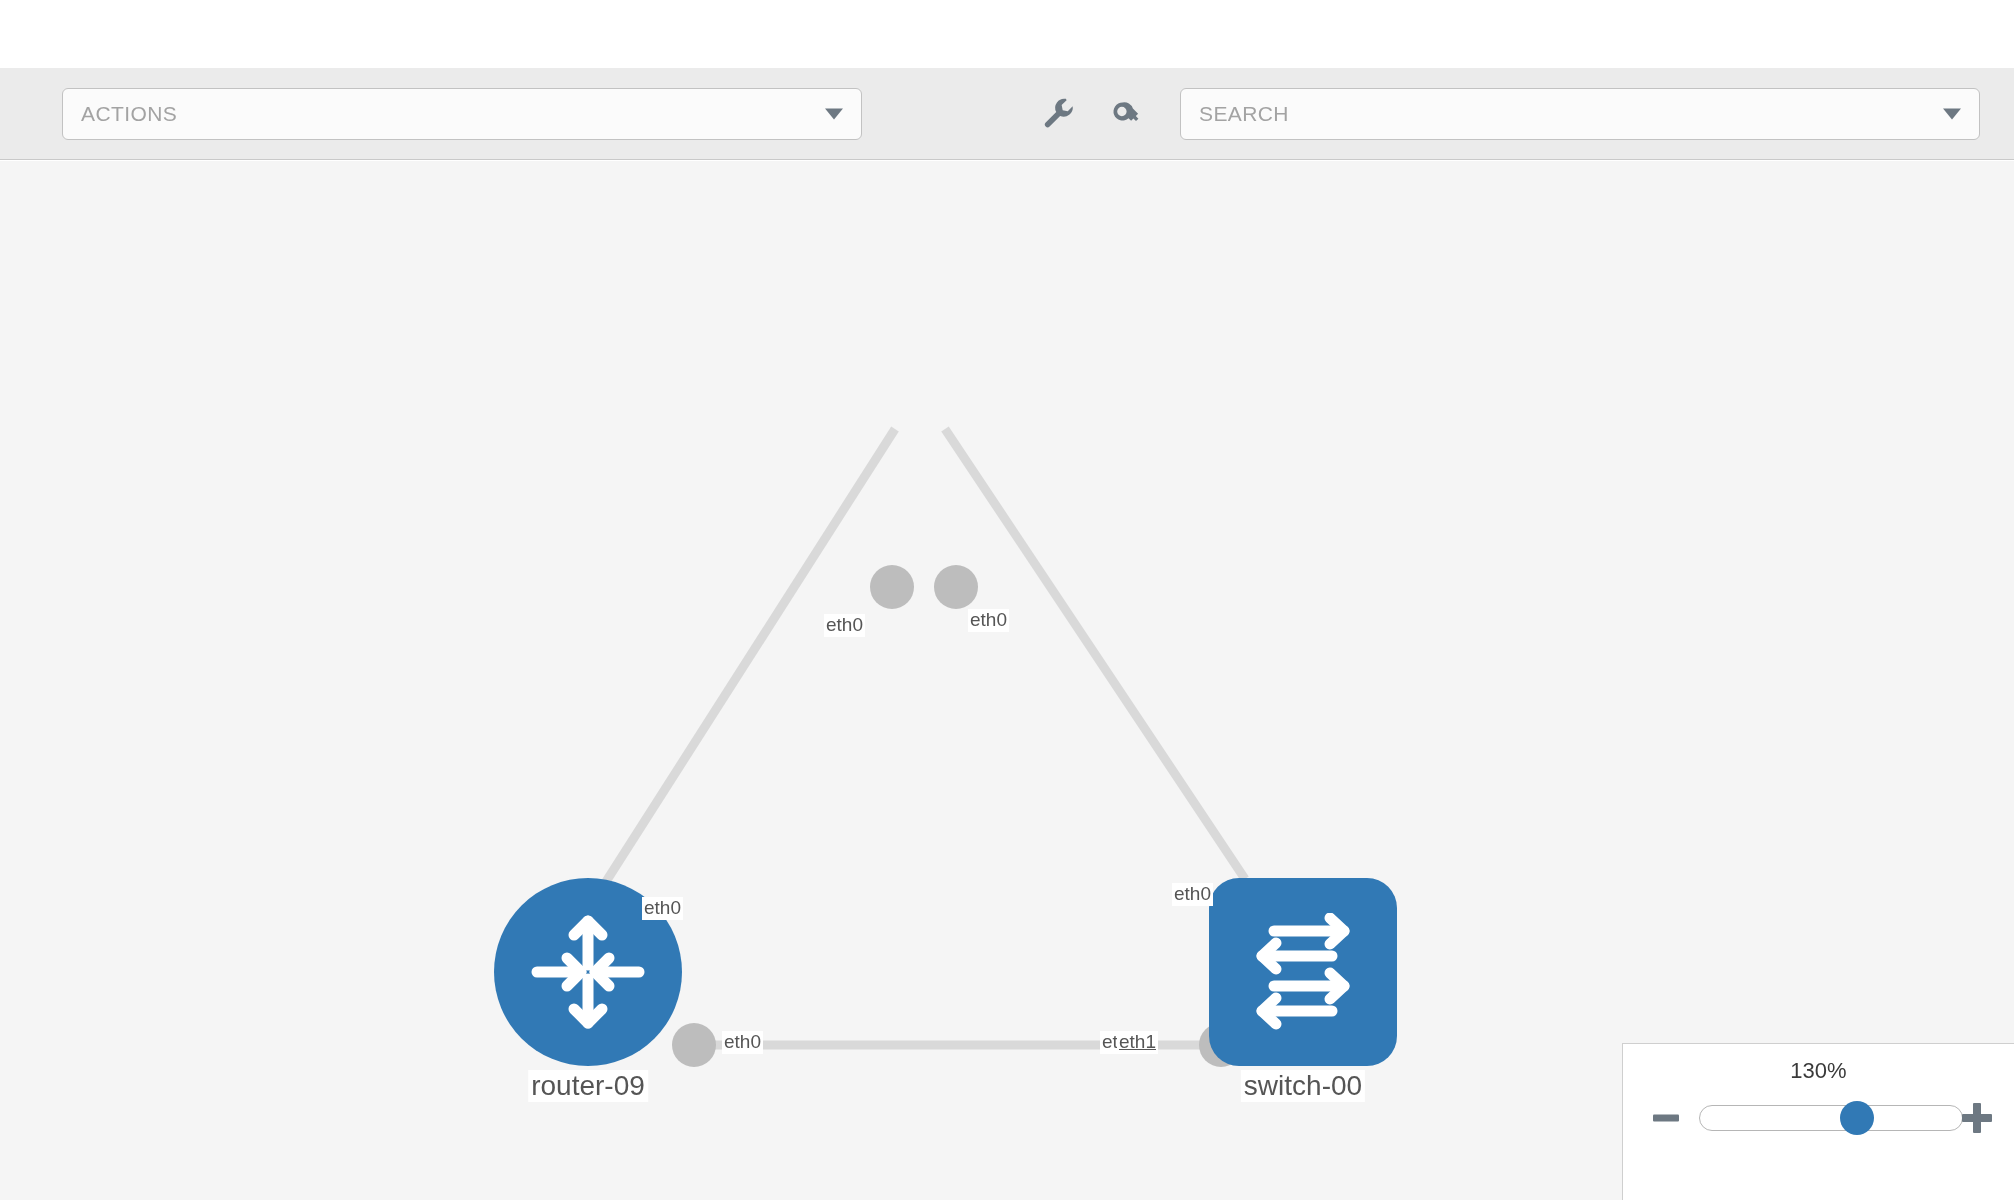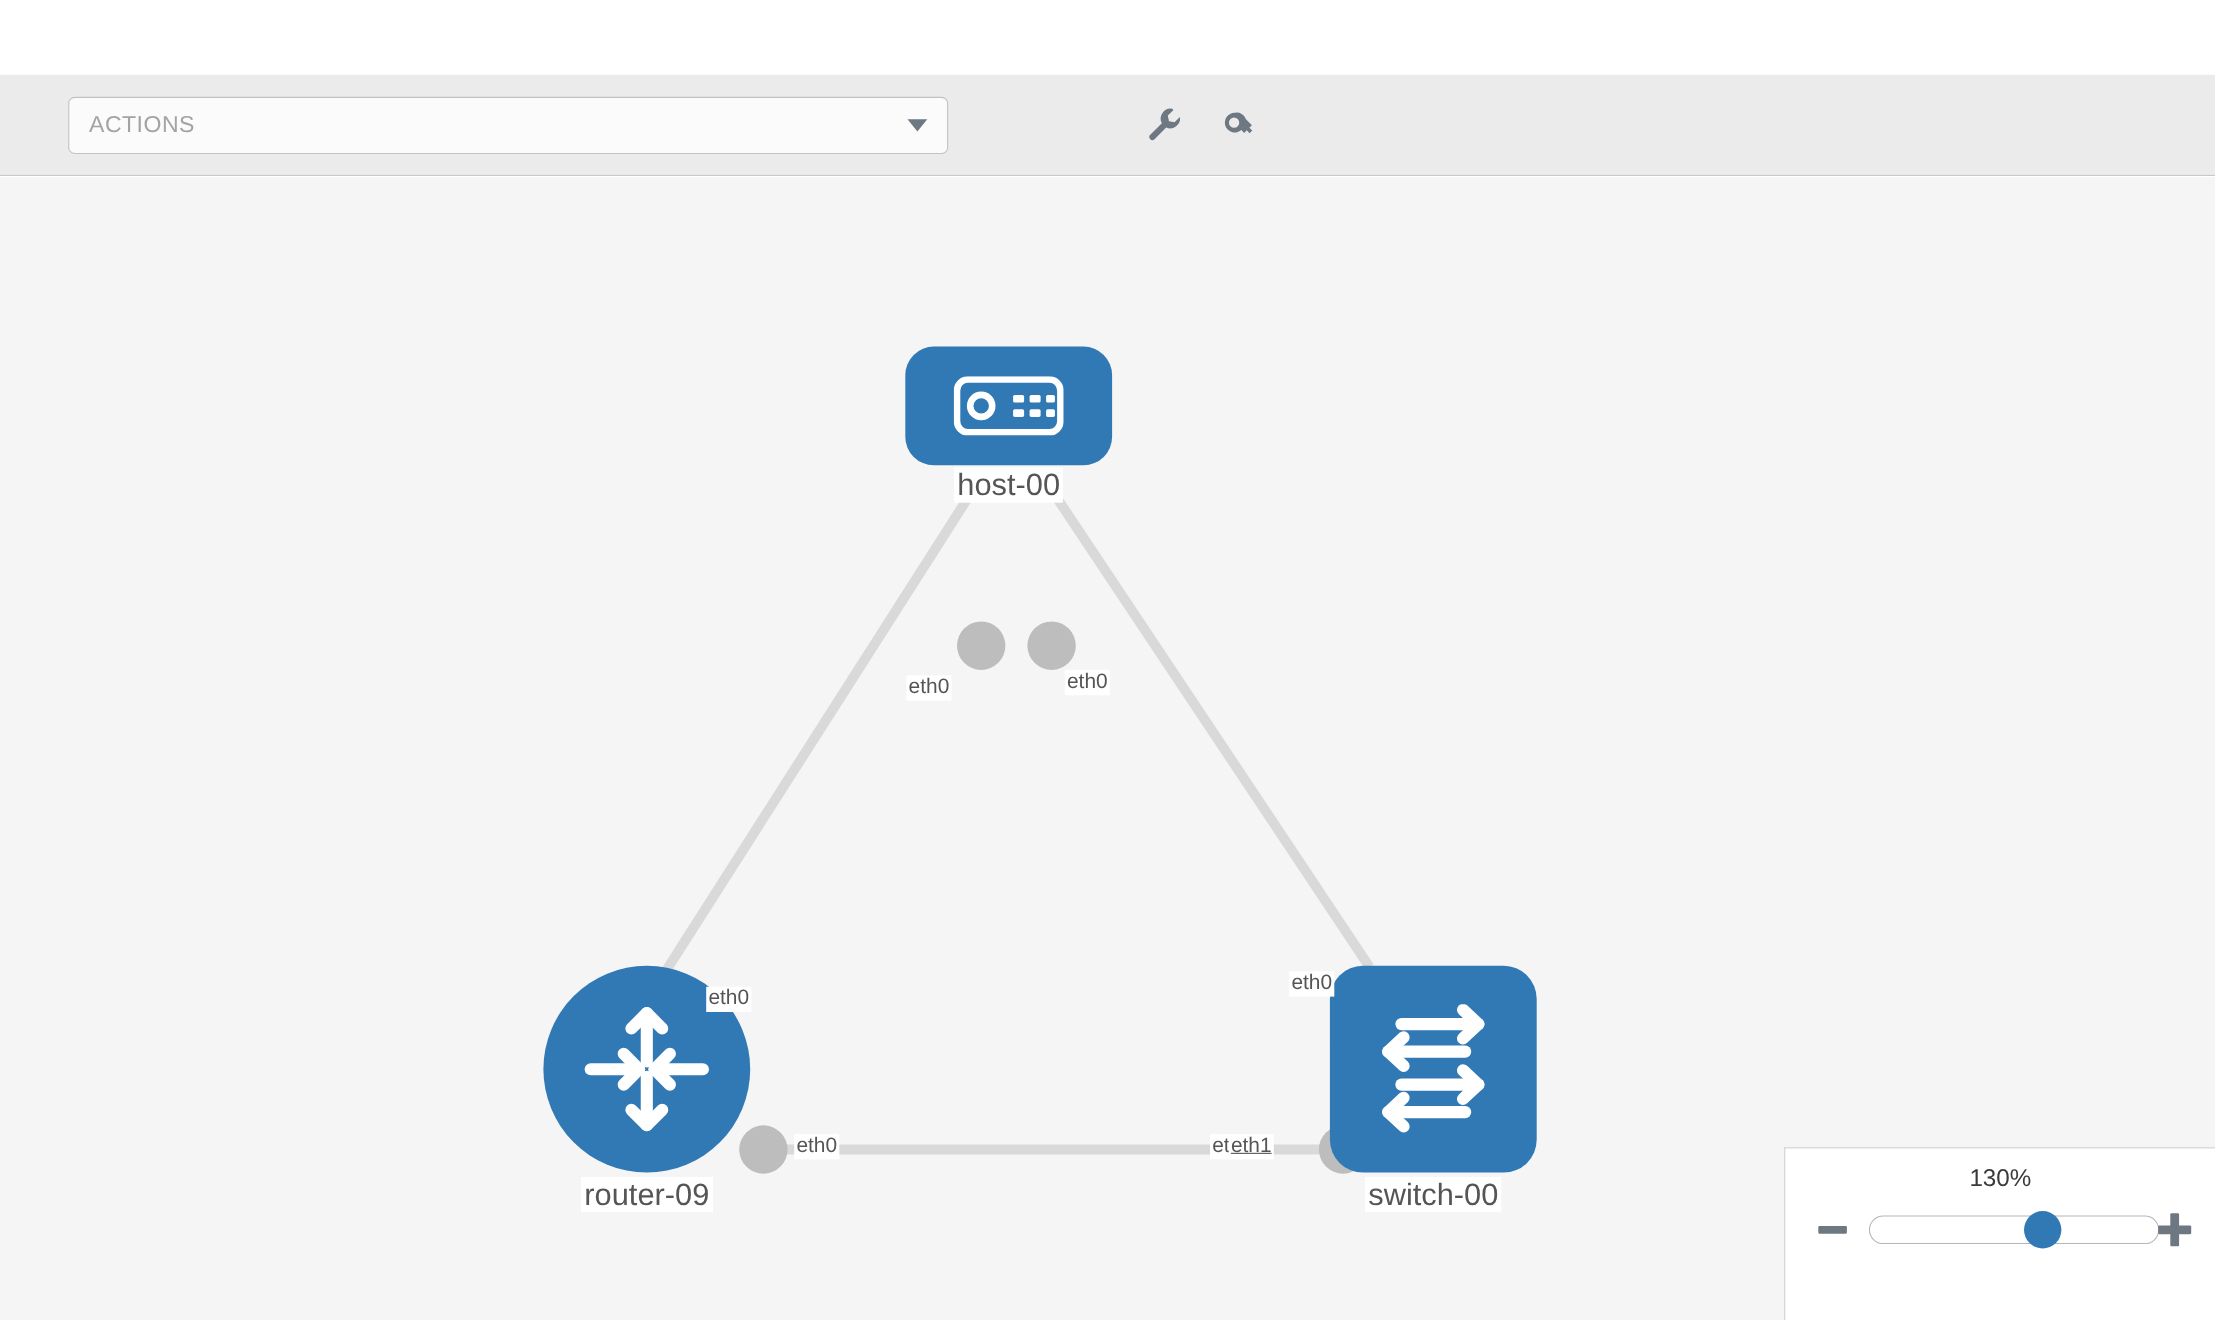--- a/index.html
+++ b/index.html
@@ -127,20 +127,24 @@
 
 <div class="app">
 
 
   <div class="toolbar">
     <div class="select-box" id="actions-select">
       <span class="sel-label">ACTIONS</span>
       <span class="caret"></span>
     </div>
 
+    <div class="select-box" id="search-select">
+      <span class="sel-label">SEARCH</span>
+      <span class="caret"></span>
+    </div>
   </div>
 
   <div class="tool-icon" id="wrench-btn">
     <svg width="40" height="40" viewBox="0 0 40 40" aria-hidden="true">
       <path d="M29.4 7.2a9.6 9.6 0 0 0-10.2 13.9L8.1 32.2a2.9 2.9 0 0 0 0 4.1 2.9 2.9 0 0 0 4.1 0l11.1-11.1A9.6 9.6 0 0 0 36.5 15l-5.2 5.2-5.3-1.1-1.1-5.3 5.2-5.2z" fill="#6d7882" transform="translate(-2,-2) scale(0.95)"></path>
     </svg>
   </div>
 
   <div class="tool-icon" id="key-btn">
     <svg width="40" height="40" viewBox="0 0 40 40" aria-hidden="true">
@@ -158,37 +162,20 @@
         <line x1="945" y1="268" x2="1245" y2="718" stroke="#d9d9d9" stroke-width="9"></line>
         <line x1="690" y1="884" x2="1210" y2="884" stroke="#d9d9d9" stroke-width="9"></line>
       </svg>
 
       <div class="connector" style="left:870px;  top:404px;"></div>
       <div class="connector" style="left:934px;  top:404px;"></div>
       <div class="connector" style="left:672px;  top:862px;"></div>
       <div class="connector" style="left:1199px; top:862px;"></div>
       <div class="connector" style="left:1209px; top:766px;"></div>
 
-      <div class="node" style="left:823px; top:154px;">
-        <div class="node-shape node-rect">
-          <svg width="100" height="54" viewBox="0 0 100 54" aria-hidden="true">
-            <rect x="3" y="3" width="94" height="48" rx="10" ry="10" fill="none" stroke="#ffffff" stroke-width="6"></rect>
-            <circle cx="25" cy="27" r="10" fill="none" stroke="#ffffff" stroke-width="6"></circle>
-            <g fill="#ffffff">
-              <rect x="54" y="17" width="10" height="7" rx="1.5"></rect>
-              <rect x="69" y="17" width="10" height="7" rx="1.5"></rect>
-              <rect x="84" y="17" width="8" height="7" rx="1.5"></rect>
-              <rect x="54" y="30" width="10" height="7" rx="1.5"></rect>
-              <rect x="69" y="30" width="10" height="7" rx="1.5"></rect>
-              <rect x="84" y="30" width="8" height="7" rx="1.5"></rect>
-            </g>
-          </svg>
-        </div>
-        <div class="node-label" style="top:110px;">host-00</div>
-      </div>
 
       <div class="node" style="left:494px; top:717px;">
         <div class="node-shape node-circle">
           <svg width="118" height="118" viewBox="0 0 118 118" aria-hidden="true">
             <g stroke="#ffffff" stroke-width="11" stroke-linecap="round" stroke-linejoin="round" fill="none">
               <line x1="59" y1="8" x2="59" y2="52"></line>
               <polyline points="45,22 59,8 73,22"></polyline>
               <line x1="59" y1="110" x2="59" y2="66"></line>
               <polyline points="45,96 59,110 73,96"></polyline>
               <line x1="8" y1="59" x2="52" y2="59"></line>

